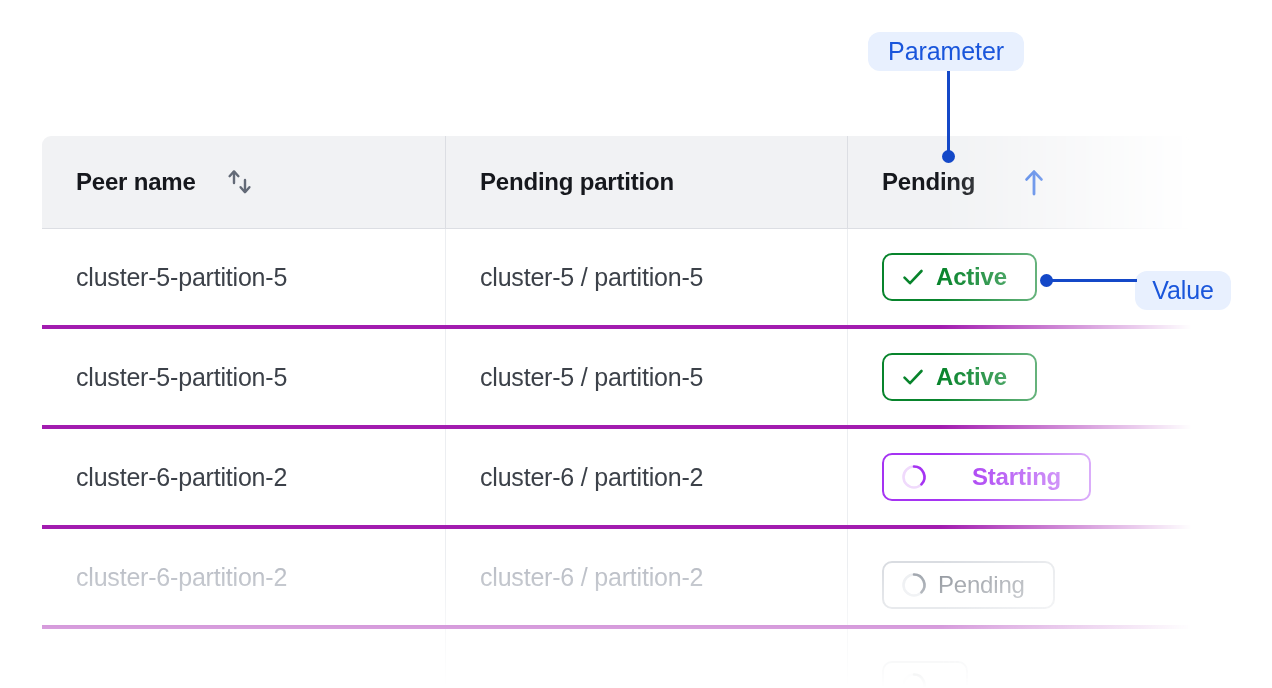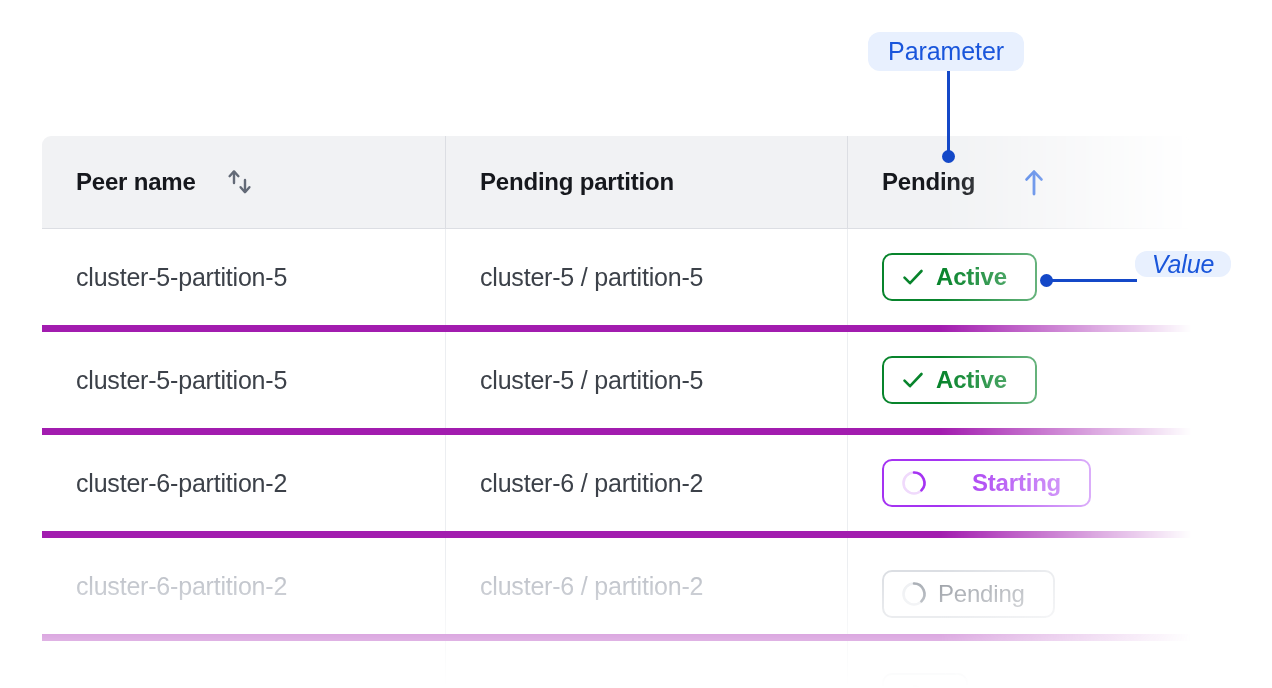--- a/index.html
+++ b/index.html
@@ -51,21 +51,21 @@
     padding: 0 0 0 34px;
     text-align: left;
     vertical-align: middle;
     font-size: 24px;
     font-weight: bold;
     color: #16181d;
     letter-spacing: -0.2px;
   }
   table.peer-table thead th:last-child { border-right: none; }
   table.peer-table tbody td {
-    border-bottom: 7px solid #a21caf;
+    border-bottom: 4px solid #a21caf;
     border-right: 1px solid #eceef1;
     height: 96px;
     padding: 0 0 0 34px;
     vertical-align: middle;
     font-size: 25px;
     color: #3c4149;
     letter-spacing: -0.2px;
     background: #ffffff;
   }
   table.peer-table tbody td:last-child { border-right: none; }
@@ -110,21 +110,21 @@
     border-radius: 12px;
     font-size: 25px;
     font-weight: normal;
     letter-spacing: -0.1px;
     display: flex;
     align-items: center;
     justify-content: center;
     white-space: nowrap;
   }
   #anno-parameter { left: 868px; top: 32px; width: 156px; height: 39px; }
-  #anno-value     { left: 1135px; top: 251px; width: 96px; height: 26px; font-style: italic; }
+  #anno-value     { left: 1135px; top: 271px; width: 96px; height: 39px; }
 
   .anno-line-v {
     position: absolute;
     left: 947px;
     top: 71px;
     width: 3px;
     height: 85px;
     background: #1448c8;
   }
   .anno-line-h {

